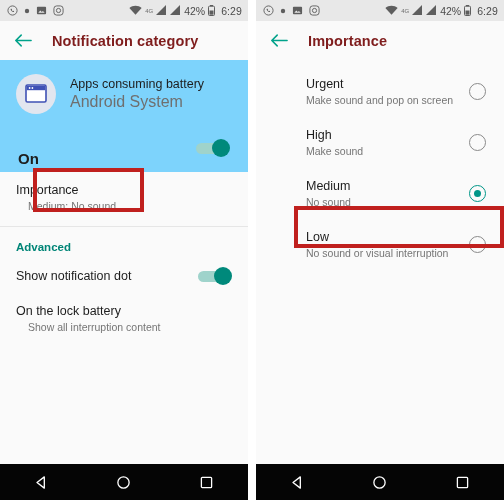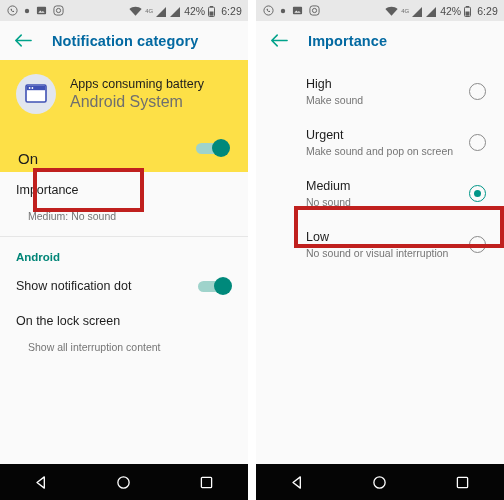--- a/index.html
+++ b/index.html
@@ -19,87 +19,87 @@
   .panel.left { margin-right: 8px; }
 
   
   .statusbar {
     height: 21px; background: #e8e8e8;
     display: flex; align-items: center;
     padding: 0 6px 0 7px;
     flex: 0 0 auto;
   }
   .sb-left { display: flex; align-items: center; gap: 6px; }
-  .sb-right { margin-left: auto; display: flex; align-items: flex-end; gap: 3px; }
+  .sb-right { margin-left: auto; display: flex; align-items: flex-start; gap: 3px; }
   .sb-ic { display: block; }
   .sb-time {
     font-size: 10.5px; color: #4b4b4b; letter-spacing: .1px;
     margin-left: 3px; font-family: Liberation Sans, sans-serif;
   }
   .sb-batt-pct { font-size: 10.5px; color: #4b4b4b; }
   .sb-4g { font-size: 6px; color: #6d6d6d; align-self: flex-start; margin-top: 3px; }
 
   
   .appbar {
     height: 39px; background: #fafafa;
     display: flex; align-items: center;
     padding-left: 12px; flex: 0 0 auto;
   }
   .back-btn {
     width: 22px; height: 22px;
     display: flex; align-items: center; justify-content: center;
     color: #00a28a; flex: 0 0 auto;
   }
   .appbar-title {
-    font-size: 14.5px; color: #0369a1; font-weight: bold;
+    font-size: 14.5px; color: #7f1d1d; font-weight: bold;
     margin-left: 18px; letter-spacing: .1px;
   }
 
   
   .hero {
-    background: #fde047;
+    background: #7dd3fc;
     padding: 14px 16px 0 16px;
     flex: 0 0 auto;
   }
   .app-row { display: flex; align-items: center; gap: 14px; }
   .app-icon-circle {
     width: 40px; height: 40px; border-radius: 50%;
     background: #e2e6ef;
     display: flex; align-items: center; justify-content: center;
     flex: 0 0 auto;
   }
   .app-texts { display: flex; flex-direction: column; gap: 2px; }
   .app-title { font-size: 12.5px; color: #1d1d1d; }
   .app-sub { font-size: 16px; color: #6f6f6f; }
 
   .on-row {
     display: flex; align-items: center;
     height: 48px; padding: 0 2px 0 2px;
     margin-top: 10px;
   }
-  .on-label { font-size: 15px; color: #1d1d1d; font-weight: normal; margin-top: 20px; }
+  .on-label { font-size: 15px; color: #1d1d1d; font-weight: bold; margin-top: 20px; }
   .switch {
     margin-left: auto; position: relative;
     width: 34px; height: 14px; flex: 0 0 auto;
   }
   .switch .track {
     position: absolute; left: 0; top: 2px;
     width: 30px; height: 11px; border-radius: 6px;
     background: #9fd3cb;
   }
   .switch .thumb {
     position: absolute; right: 0; top: -2px;
     width: 18px; height: 18px; border-radius: 50%;
     background: #00897b;
   }
 
   .list { background: #fafafa; flex: 1 1 auto; }
   .list-item { padding: 11px 16px 10px 16px; position: relative; }
   .li-title { font-size: 12.5px; color: #1d1d1d; }
-  .li-sub { font-size: 10.5px; color: #757575; margin-top: 13px; padding-left: 12px; }
+  .li-sub { font-size: 10.5px; color: #757575; margin-top: 3px; padding-left: 12px; }
   .divider { height: 1px; background: #e6e6e6; margin: 4px 0 0 0; }
   .section-head {
     font-size: 11.5px; color: #008577; font-weight: bold;
     padding: 14px 16px 8px 16px;
   }
   .switch-row { display: flex; align-items: center; padding: 8px 16px 10px 16px; gap: 40px; }
   .switch-row .li-title { flex: 1 1 auto; }
 
   
   .redbox {
@@ -217,30 +217,30 @@
         </div>
       </div>
     </div>
 
     <div class="list">
       <div class="list-item">
         <div class="li-title">Importance</div>
         <div class="li-sub">Medium: No sound</div>
       </div>
       <div class="divider"></div>
-      <div class="section-head">Android</div>
+      <div class="section-head">Advanced</div>
       <div class="switch-row">
         <div class="li-title">Show notification dot</div>
         <div class="switch">
           <div class="track"></div>
           <div class="thumb"></div>
         </div>
       </div>
       <div class="list-item">
-        <div class="li-title">On the lock screen</div>
+        <div class="li-title">On the lock battery</div>
         <div class="li-sub">Show all interruption content</div>
       </div>
     </div>
 
     <div class="redbox" id="redbox-left"></div>
 
     <div class="navbar">
       <div class="nav-btn">
         <svg width="15" height="15" viewBox="0 0 16 16">
             <path d="M11 2L3.2 8 11 14z" fill="none" stroke="#ffffff" stroke-width="1.4" stroke-linejoin="round"></path>
@@ -305,29 +305,29 @@
         <svg width="18" height="15" viewBox="0 0 20 16">
             <path d="M19 8H2M8 2L2 8l6 6" fill="none" stroke="#00a28a" stroke-width="1.7" stroke-linecap="round" stroke-linejoin="round"></path>
           </svg>
       </div>
       <div class="appbar-title">Importance</div>
     </div>
 
     <div class="radio-list">
       <div class="radio-row">
         <div class="radio-texts">
+          <div class="radio-title">Urgent</div>
+          <div class="radio-sub">Make sound and pop on screen</div>
+        </div>
+        <div class="radio-mark"></div>
+      </div>
+      <div class="radio-row">
+        <div class="radio-texts">
           <div class="radio-title">High</div>
           <div class="radio-sub">Make sound</div>
-        </div>
-        <div class="radio-mark"></div>
-      </div>
-      <div class="radio-row">
-        <div class="radio-texts">
-          <div class="radio-title">Urgent</div>
-          <div class="radio-sub">Make sound and pop on screen</div>
         </div>
         <div class="radio-mark"></div>
       </div>
       <div class="radio-row">
         <div class="radio-texts">
           <div class="radio-title">Medium</div>
           <div class="radio-sub">No sound</div>
         </div>
         <div class="radio-mark on"></div>
       </div>

